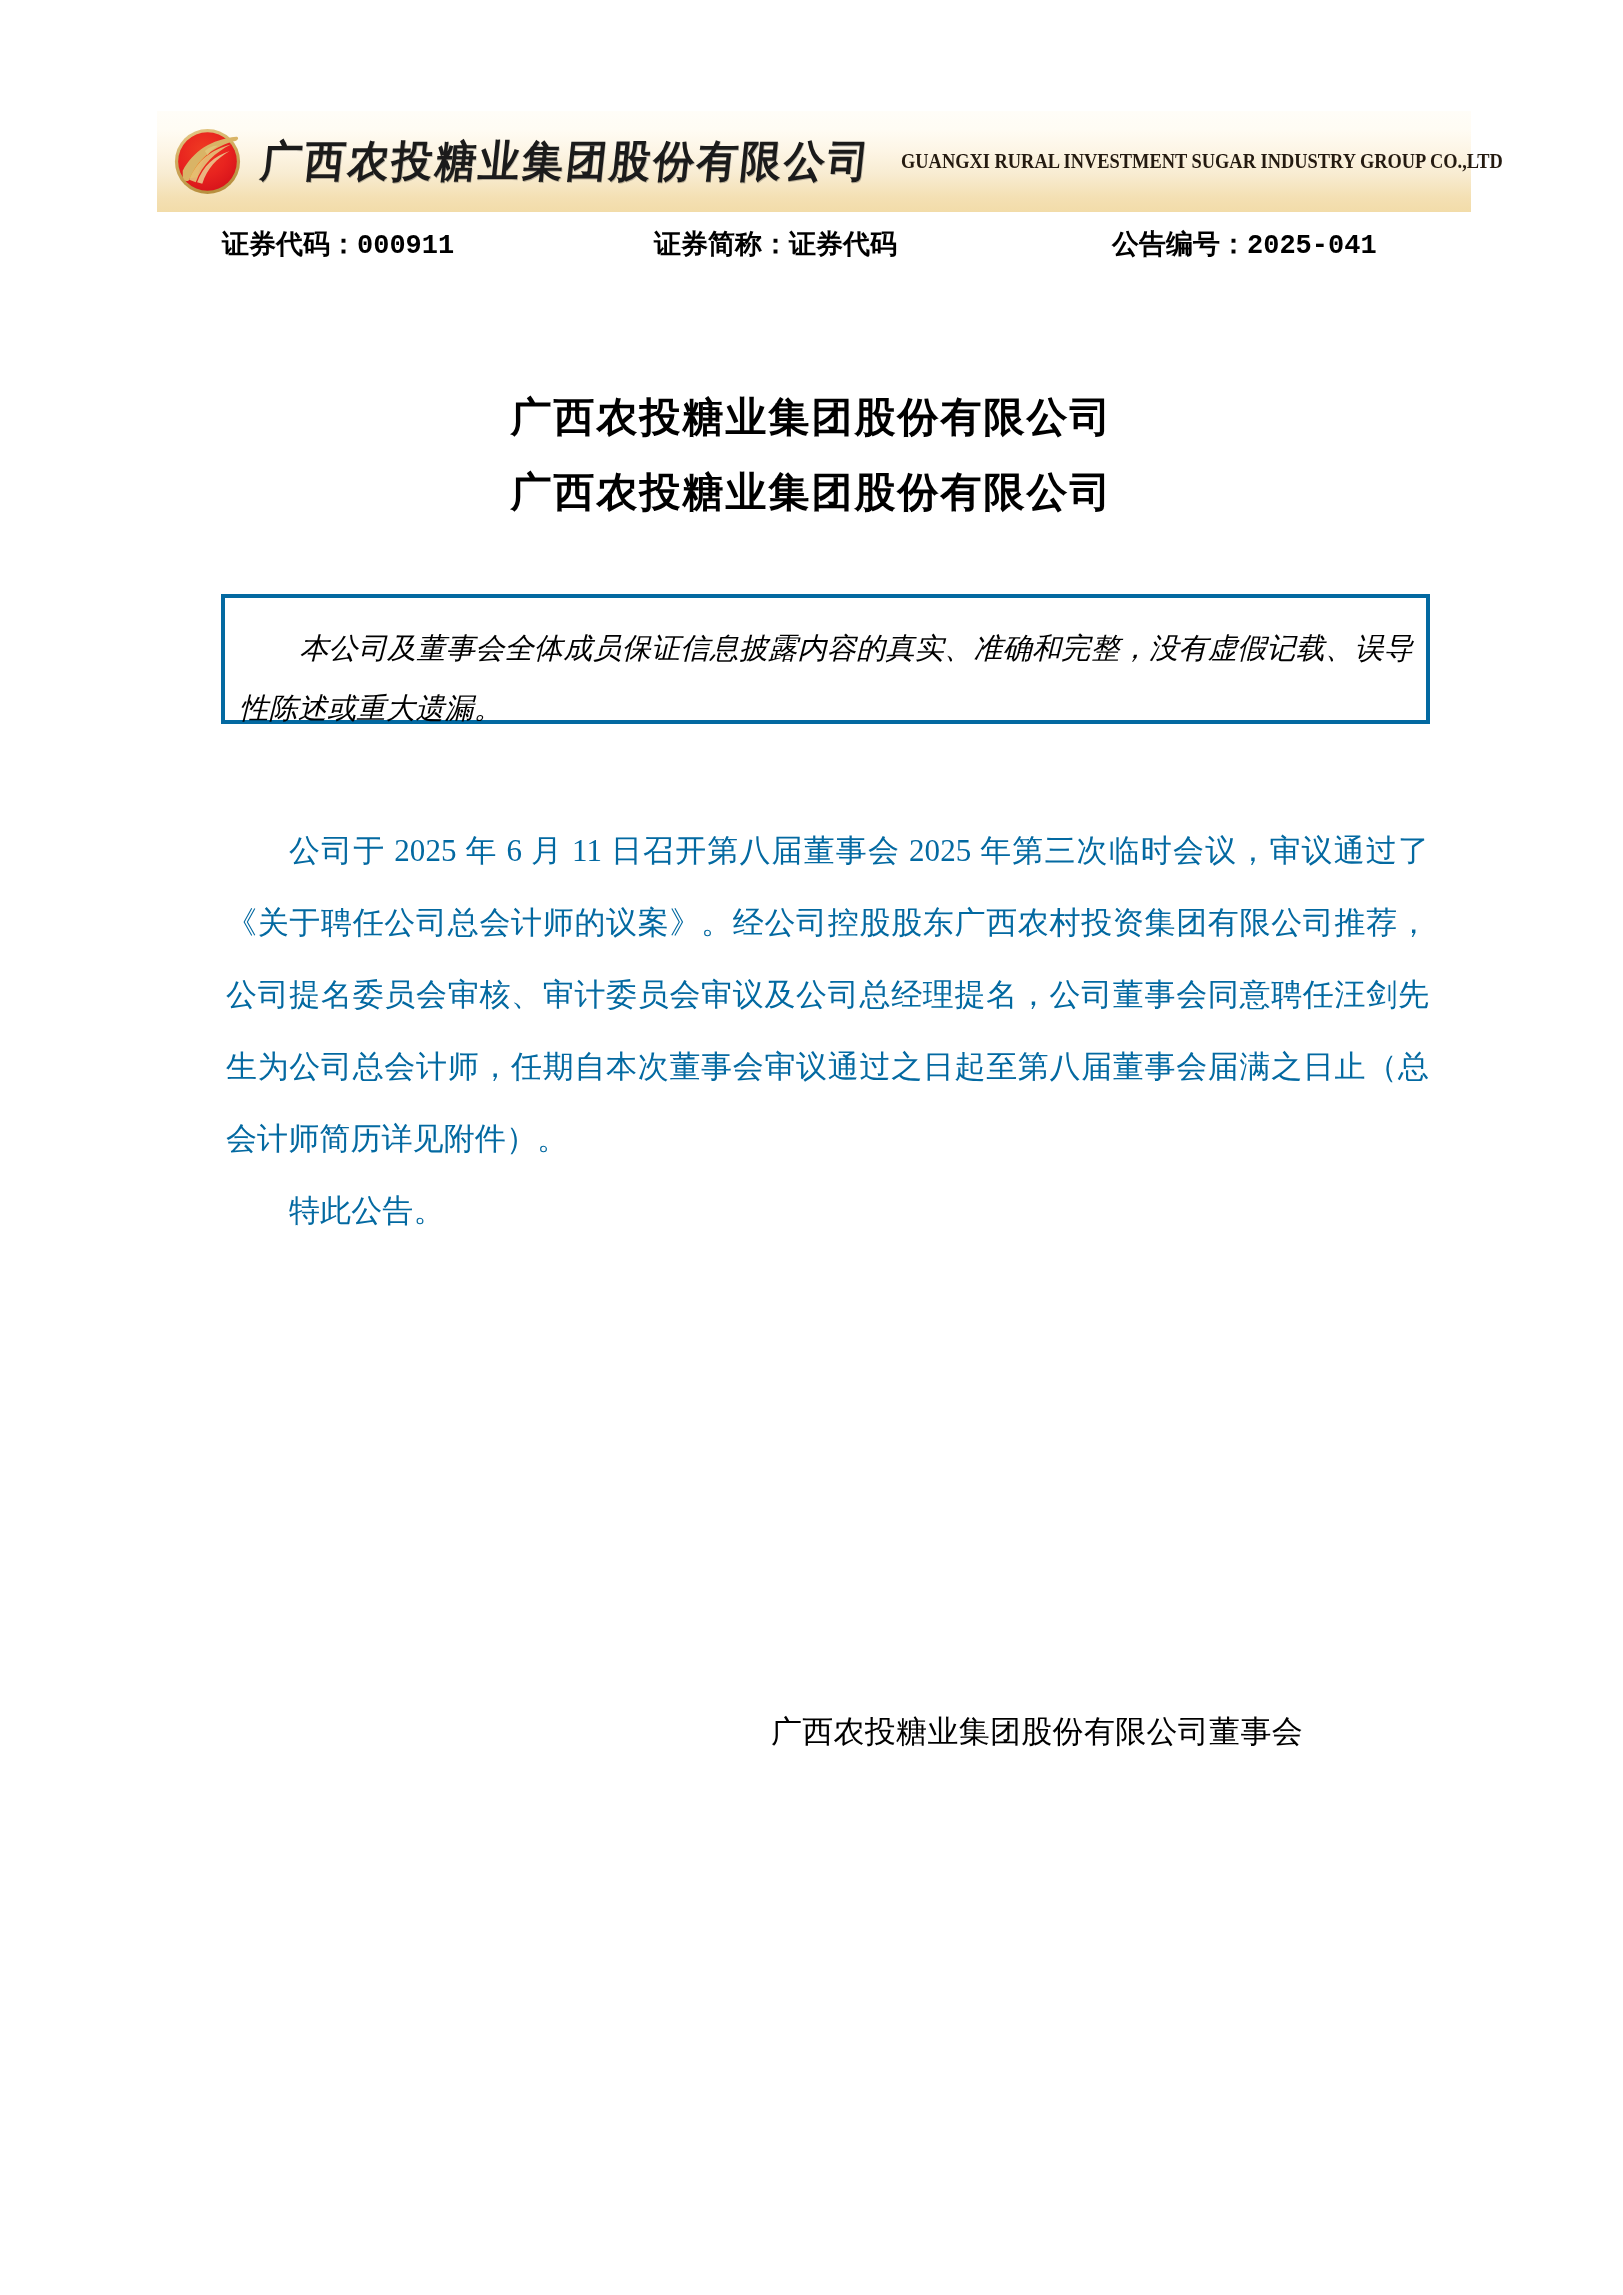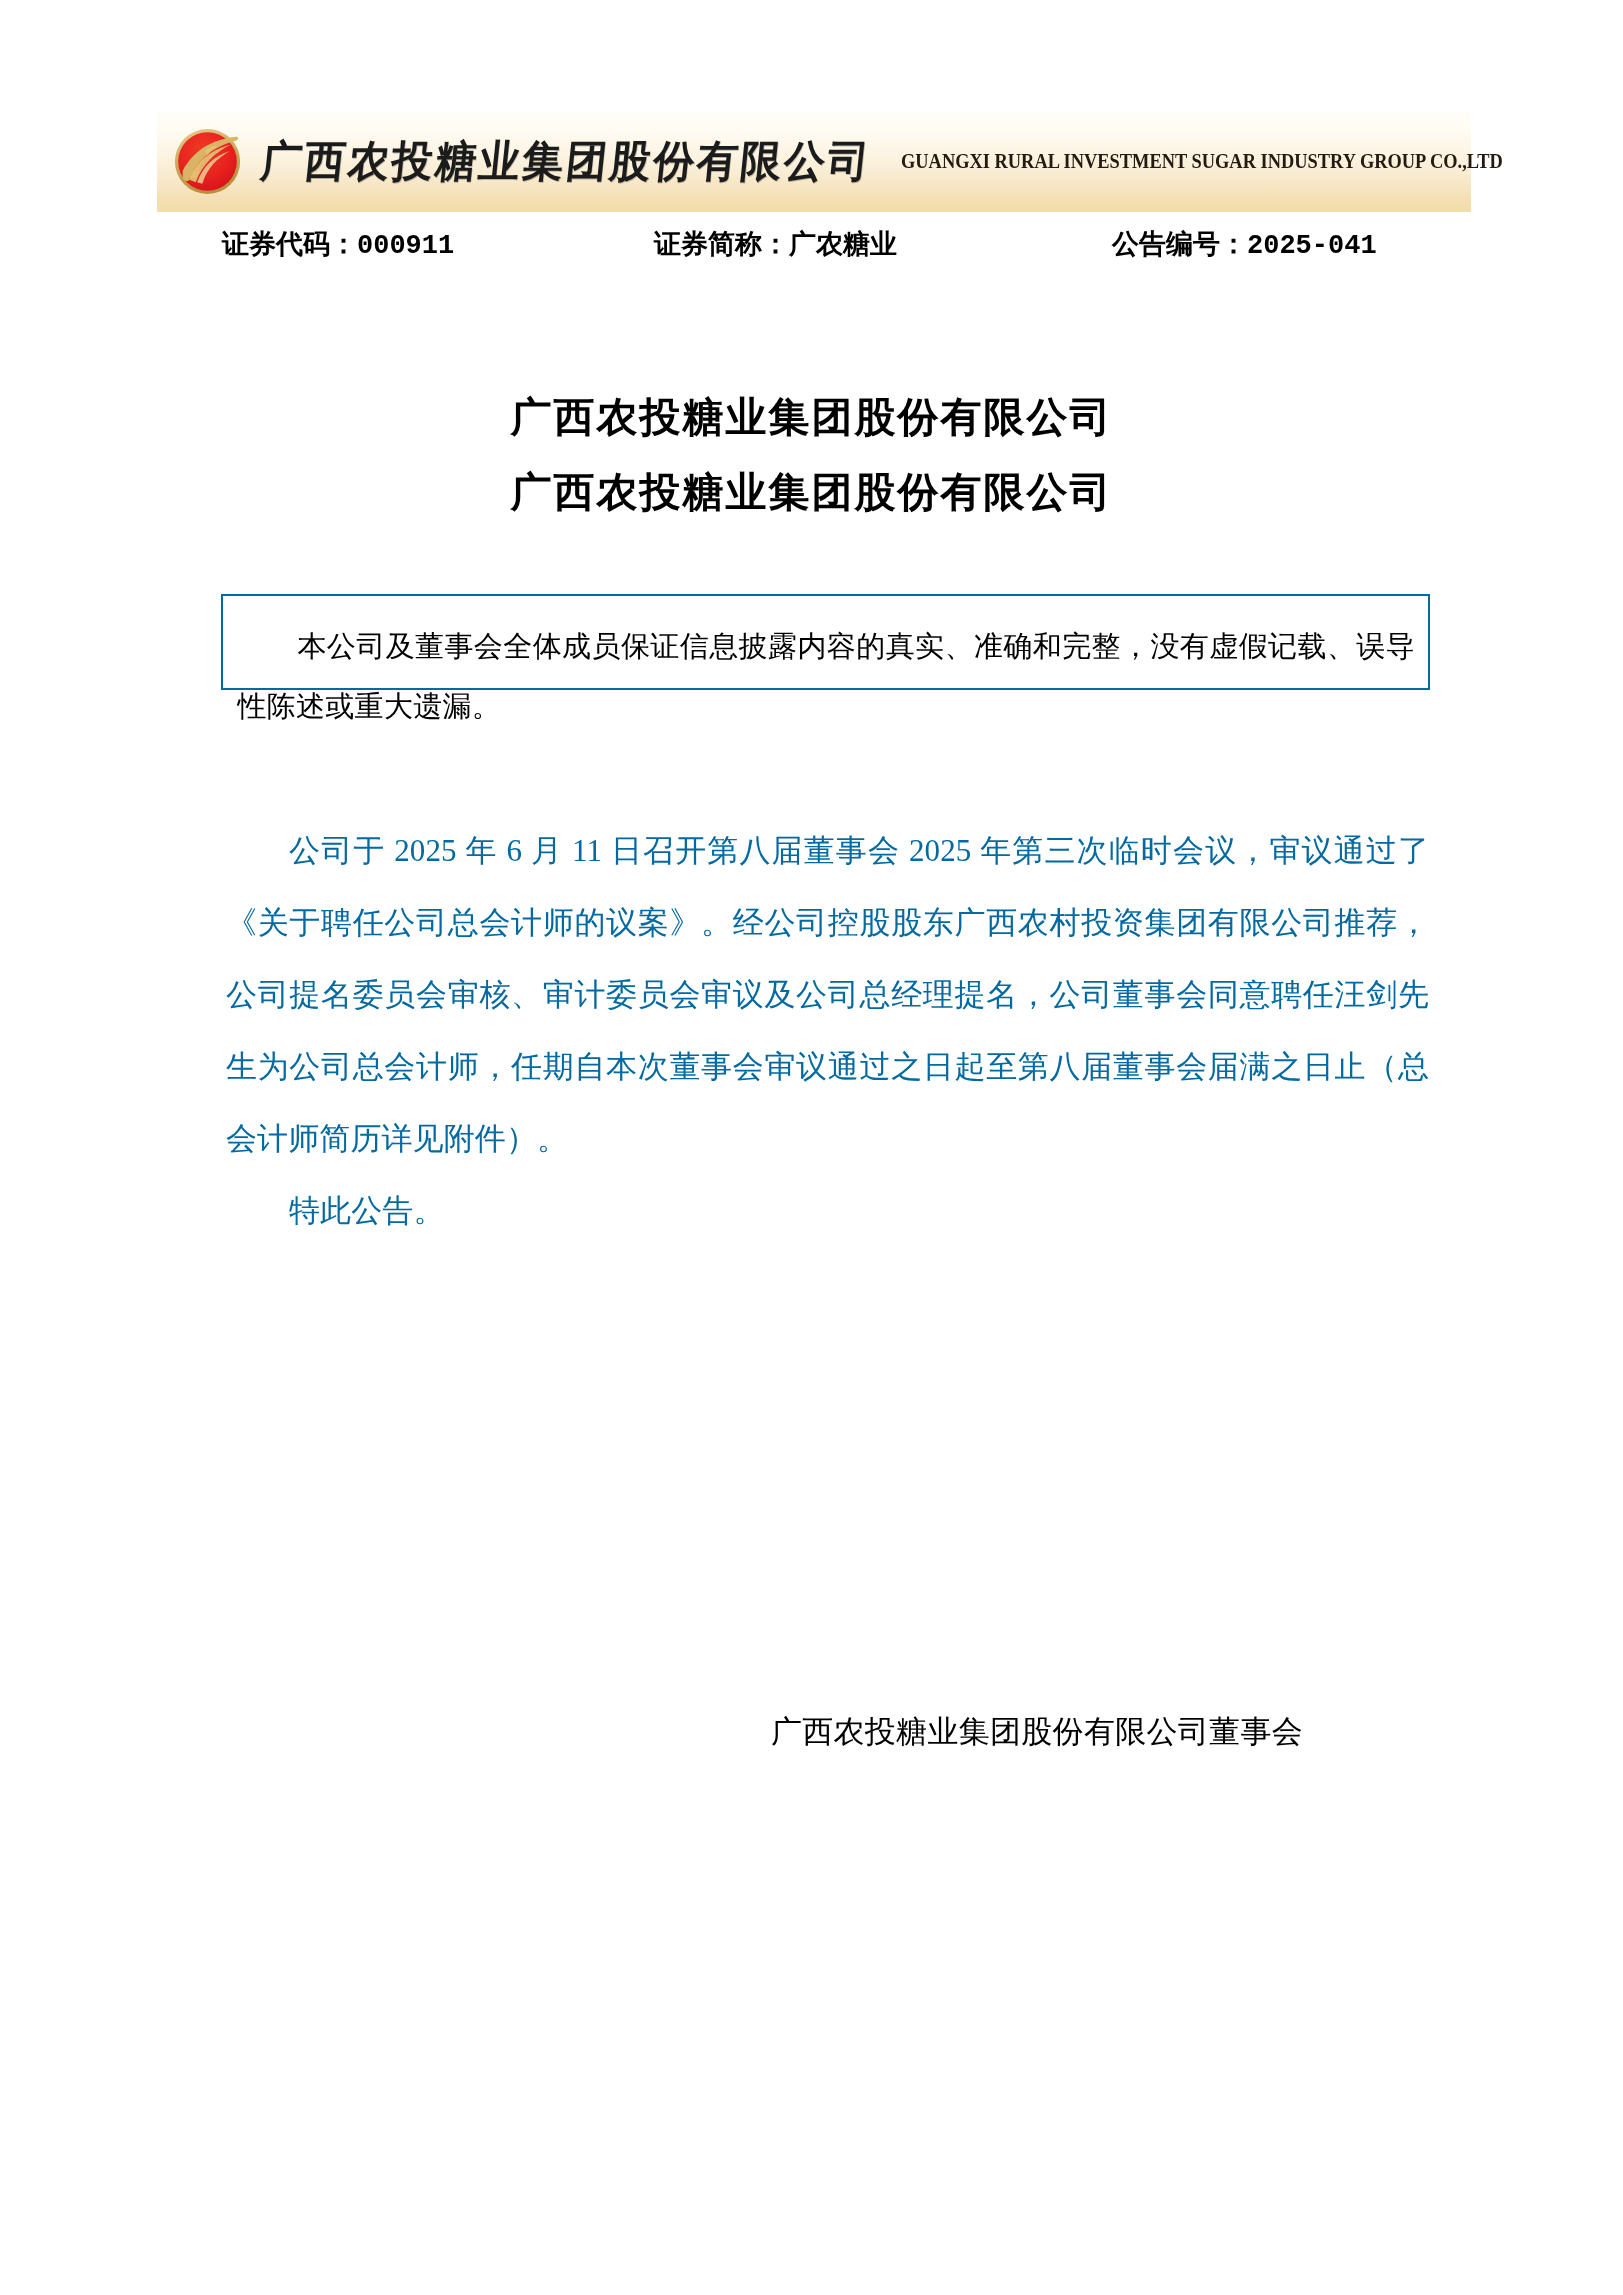--- a/index.html
+++ b/index.html
@@ -105,23 +105,24 @@
     line-height: 75px;
     color: #000;
   }
 
   
   .disclaimer {
     position: absolute;
     left: 221px;
     top: 594px;
     width: 1209px;
-    height: 96px;
-    border: 2px solid #0369a1;
+    height: 130px;
+    border: 4px solid #0369a1;
     box-sizing: border-box;
+    font-style: italic;
   }
   .disclaimer-text {
     font-family: "Liberation Serif", "DejaVu Serif", serif;
     font-size: 29px;
     line-height: 60px;
     color: #000;
     padding: 19.6px 13px 0 14.4px;
     text-indent: 60px;
     text-align: justify;
     text-justify: inter-ideograph;
@@ -203,21 +204,21 @@
         </svg>
       </div>
 
       <div class="logo-cn">广西农投糖业集团股份有限公司</div>
       <div class="logo-en">GUANGXI RURAL INVESTMENT SUGAR INDUSTRY GROUP CO.,LTD</div>
     </div>
   </div>
 
   <div class="code-line">
     <span class="c1">证券代码：000911</span>
-    <span class="c2">证券简称：广农糖业</span>
+    <span class="c2">证券简称：证券代码</span>
     <span class="c3">公告编号：2025-041</span>
   </div>
 
   <div class="doc-title">
     <div class="t-line">广西农投糖业集团股份有限公司</div>
     <div class="t-line">广西农投糖业集团股份有限公司</div>
   </div>
 
   <div class="disclaimer">
     <div class="disclaimer-text">本公司及董事会全体成员保证信息披露内容的真实、准确和完整，没有虚假记载、误导性陈述或重大遗漏。</div>

